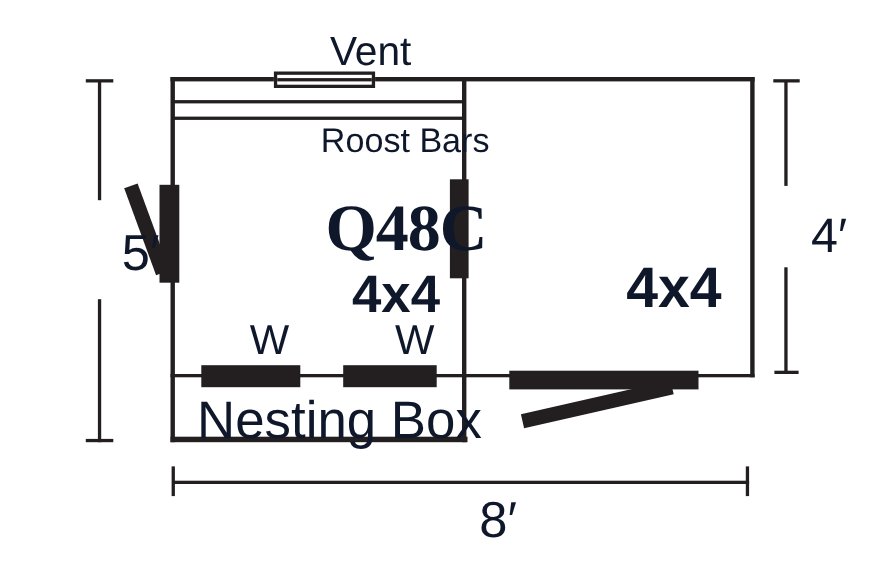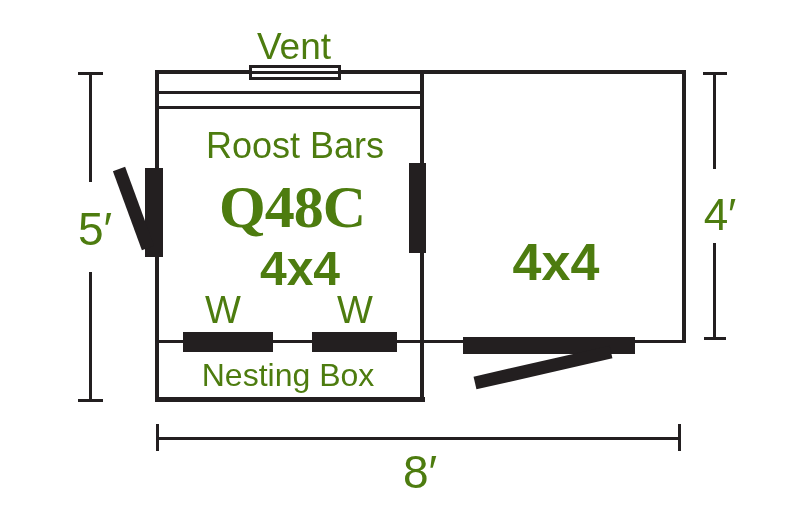--- a/index.html
+++ b/index.html
@@ -17,33 +17,33 @@
     color: #231f20;
   }
   
   .ink {
     position: absolute;
     background: #231f20;
   }
   
   .lbl {
     position: absolute;
-    text-align: center;
+    text-align: right;
     line-height: 1;
-    color: #4d7c0f;
+    color: #0f172a;
     white-space: nowrap;
   }
   .lbl-vent        { left: 214px; top: 28px;  width: 160px; font-size: 37px; }
-  .lbl-roost       { left: 145px; top: 128px; width: 300px; font-size: 36px; }
+  .lbl-roost       { left: 145px; top: 112px; width: 300px; font-size: 31px; }
   .lbl-model       { left: 142px; top: 177px; width: 300px; font-size: 60px; font-weight: bold; letter-spacing: -1px; font-family: Liberation Serif, serif; }
   .lbl-coop-size   { left: 200px; top: 245px; width: 200px; font-size: 48px; font-weight: bold; }
   .lbl-run-size    { left: 456px; top: 236px; width: 200px; font-size: 52px; font-weight: bold; }
   .lbl-w1          { left: 183px; top: 291px; width: 80px;  font-size: 38px; }
   .lbl-w2          { left: 315px; top: 291px; width: 80px;  font-size: 38px; }
-  .lbl-nesting     { left: 138px; top: 359px; width: 300px; font-size: 32px; }
+  .lbl-nesting     { left: 138px; top: 359px; width: 300px; font-size: 48px; }
   .lbl-dim-left    { left: 45px;  top: 206px; width: 100px; font-size: 46px; }
   .lbl-dim-right   { left: 670px; top: 193px; width: 100px; font-size: 44px; }
   .lbl-dim-bottom  { left: 370px; top: 449px; width: 100px; font-size: 46px; }
 
   
   .wall-top          { left: 155px; top: 70px;  width: 531px; height: 4px; }
   .wall-left         { left: 155px; top: 70px;  width: 4px;   height: 332px; }
   .wall-divider      { left: 420px; top: 70px;  width: 4px;   height: 332px; }
   .wall-right        { left: 682px; top: 70px;  width: 4px;   height: 273px; }
   .line-mid          { left: 155px; top: 340px; width: 531px; height: 3px; }

